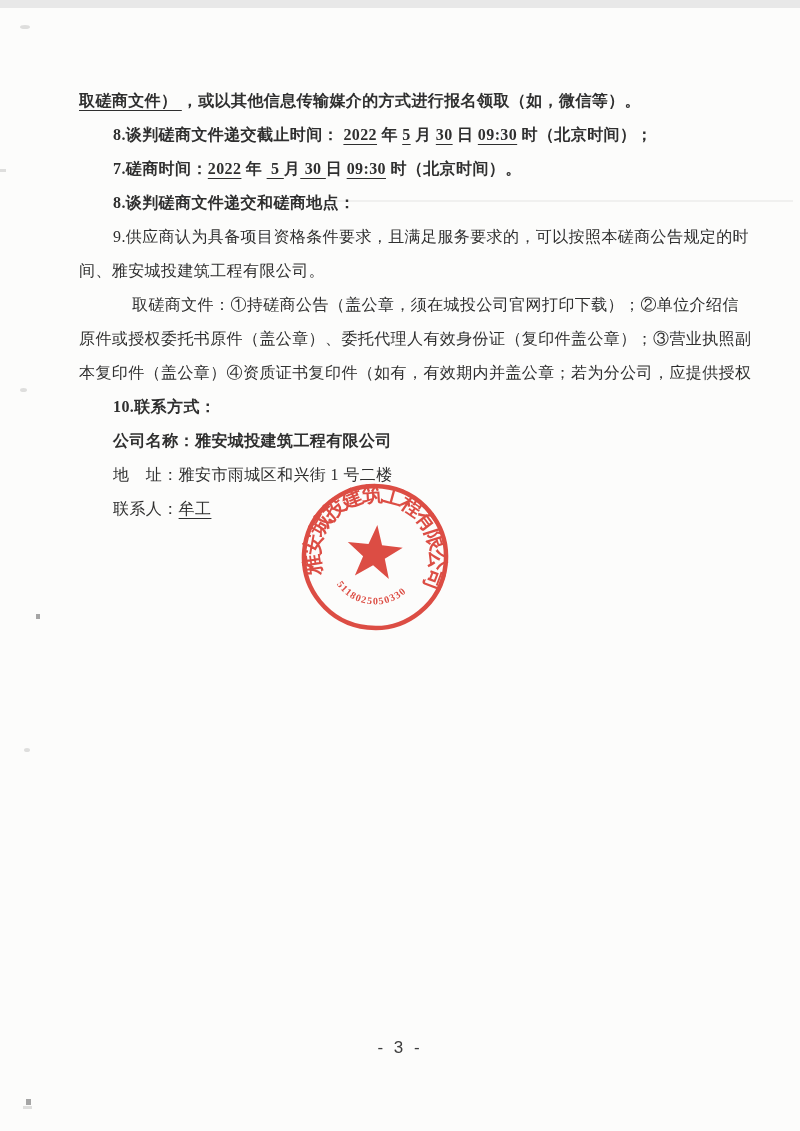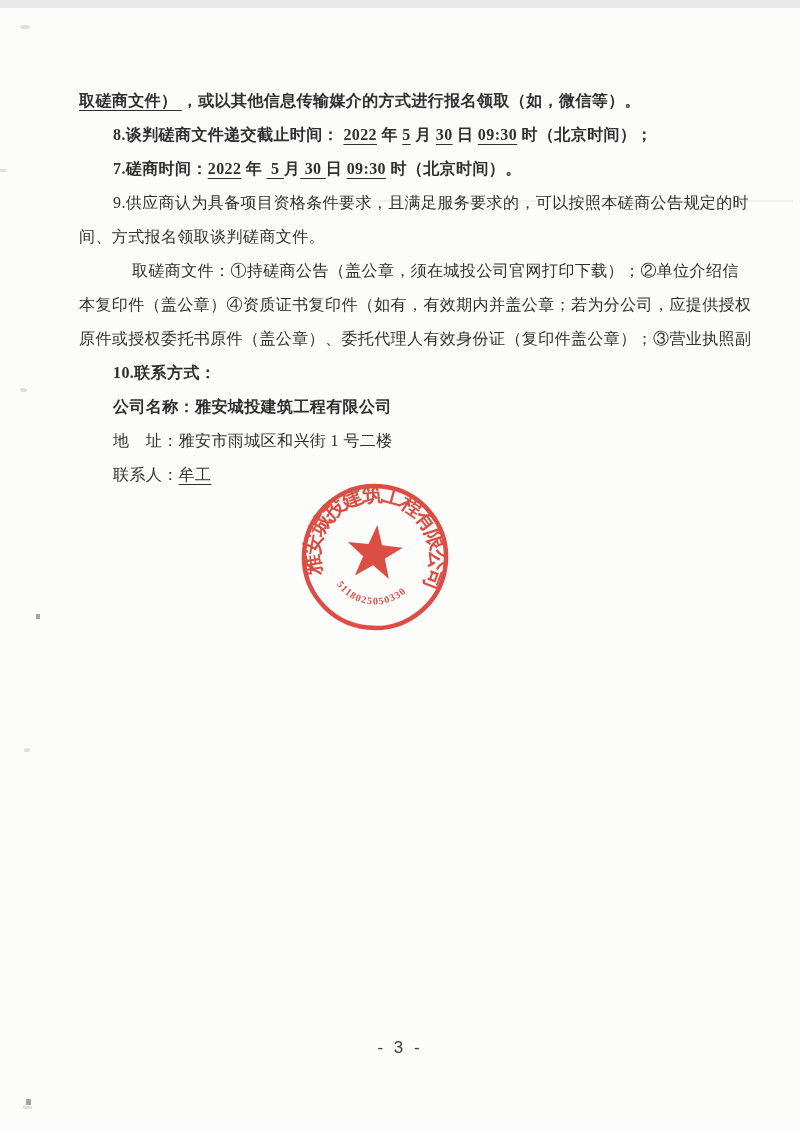--- a/index.html
+++ b/index.html
@@ -48,25 +48,26 @@
 </style>
 </head>
 <body>
 
 <div class="page" style="background: rgb(252, 252, 251); color: rgb(47, 47, 47);">
 
   <div class="doc">
       <div class="doc-line indent-0 bold"><span class="u">取磋商文件） </span><span>，或以其他信息传输媒介的方式进行报名领取（如，微信等）。</span></div>
       <div class="doc-line indent-2 bold"><span>8.谈判磋商文件递交截止时间： </span><span class="u">2022</span><span> 年 </span><span class="u">5</span><span> 月 </span><span class="u">30</span><span> 日 </span><span class="u">09:30</span><span> 时（北京时间）；</span></div>
       <div class="doc-line indent-2 bold"><span>7.磋商时间：</span><span class="u">2022</span><span> 年 </span><span class="u"> 5 </span><span>月</span><span class="u"> 30 </span><span>日 </span><span class="u">09:30</span><span> 时（北京时间）。</span></div>
+      <div class="doc-line indent-2 bold"><span>8.谈判磋商文件递交和磋商地点：</span></div>
       <div class="doc-line indent-2"><span>9.供应商认为具备项目资格条件要求，且满足服务要求的，可以按照本磋商公告规定的时</span></div>
-      <div class="doc-line indent-0"><span>间、方式报名领取谈判磋商文件。</span></div>
+      <div class="doc-line indent-0"><span>间、雅安城投建筑工程有限公司。</span></div>
       <div class="doc-line indent-3"><span>取磋商文件：①持磋商公告（盖公章，须在城投公司官网打印下载）；②单位介绍信</span></div>
+      <div class="doc-line indent-0"><span>原件或授权委托书原件（盖公章）、委托代理人有效身份证（复印件盖公章）；③营业执照副</span></div>
       <div class="doc-line indent-0"><span>本复印件（盖公章）④资质证书复印件（如有，有效期内并盖公章；若为分公司，应提供授权</span></div>
-      <div class="doc-line indent-0"><span>原件或授权委托书原件（盖公章）、委托代理人有效身份证（复印件盖公章）；③营业执照副</span></div>
       <div class="doc-line indent-2 bold"><span>10.联系方式：</span></div>
       <div class="doc-line indent-2 bold"><span>公司名称：雅安城投建筑工程有限公司</span></div>
       <div class="doc-line indent-2"><span>地　址：雅安市雨城区和兴街 1 号二楼</span></div>
       <div class="doc-line indent-2"><span>联系人：</span><span class="u">牟工</span></div>
     </div>
 
   <svg class="stamp" viewBox="0 0 160 160" xmlns="http://www.w3.org/2000/svg" style="color: rgb(220, 58, 48);">
     <g transform="rotate(6 80 80)">
       <defs>
         <path id="arcTop" d="M 29.2 103.7 A 56 56 0 1 1 130.8 103.7" fill="none"></path>

